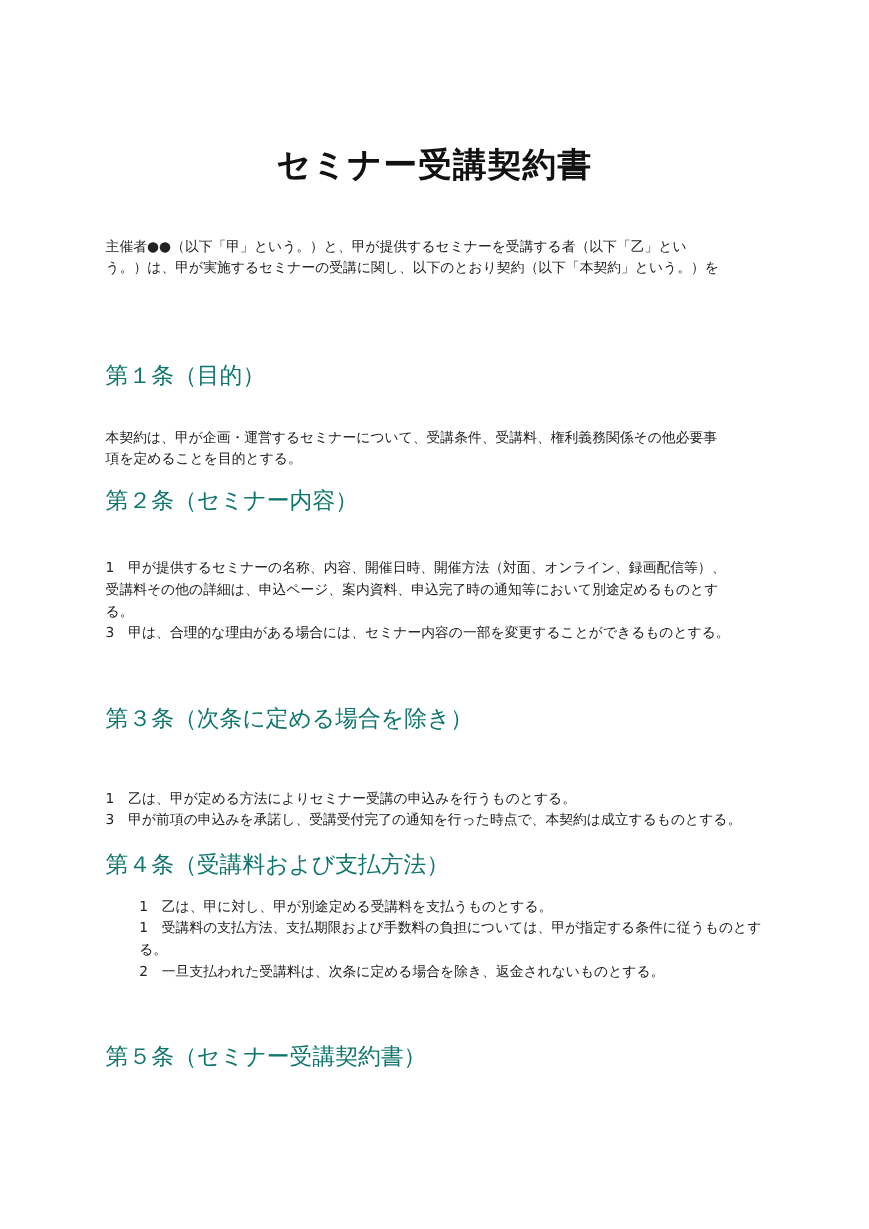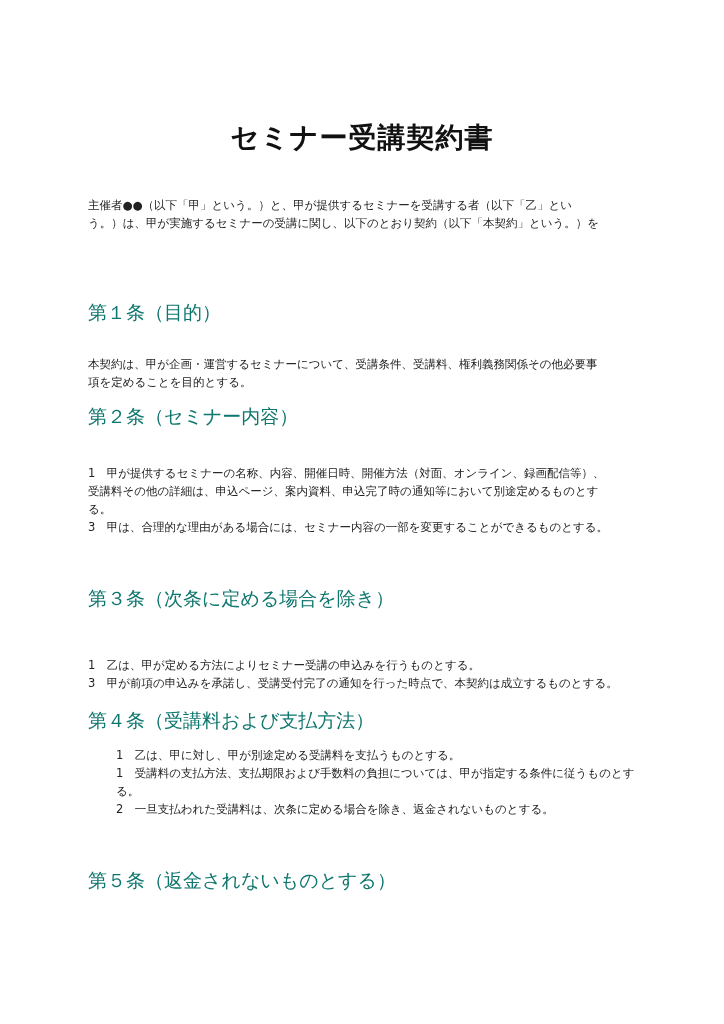--- a/index.html
+++ b/index.html
@@ -44,14 +44,14 @@
   </div>
 
   <div class="heading" style="top:708px;">第４条（受講料および支払方法）</div>
   <div class="para" style="top:746px;margin-left:28px;">
     <div>1　乙は、甲に対し、甲が別途定める受講料を支払うものとする。</div>
     <div>1　受講料の支払方法、支払期限および手数料の負担については、甲が指定する条件に従うものとす</div>
     <div>る。</div>
     <div>2　一旦支払われた受講料は、次条に定める場合を除き、返金されないものとする。</div>
   </div>
 
-  <div class="heading" style="top:868px;">第５条（返金されないものとする）</div>
+  <div class="heading" style="top:868px;">第５条（セミナー受講契約書）</div>
 </div>
 
 </body></html>

